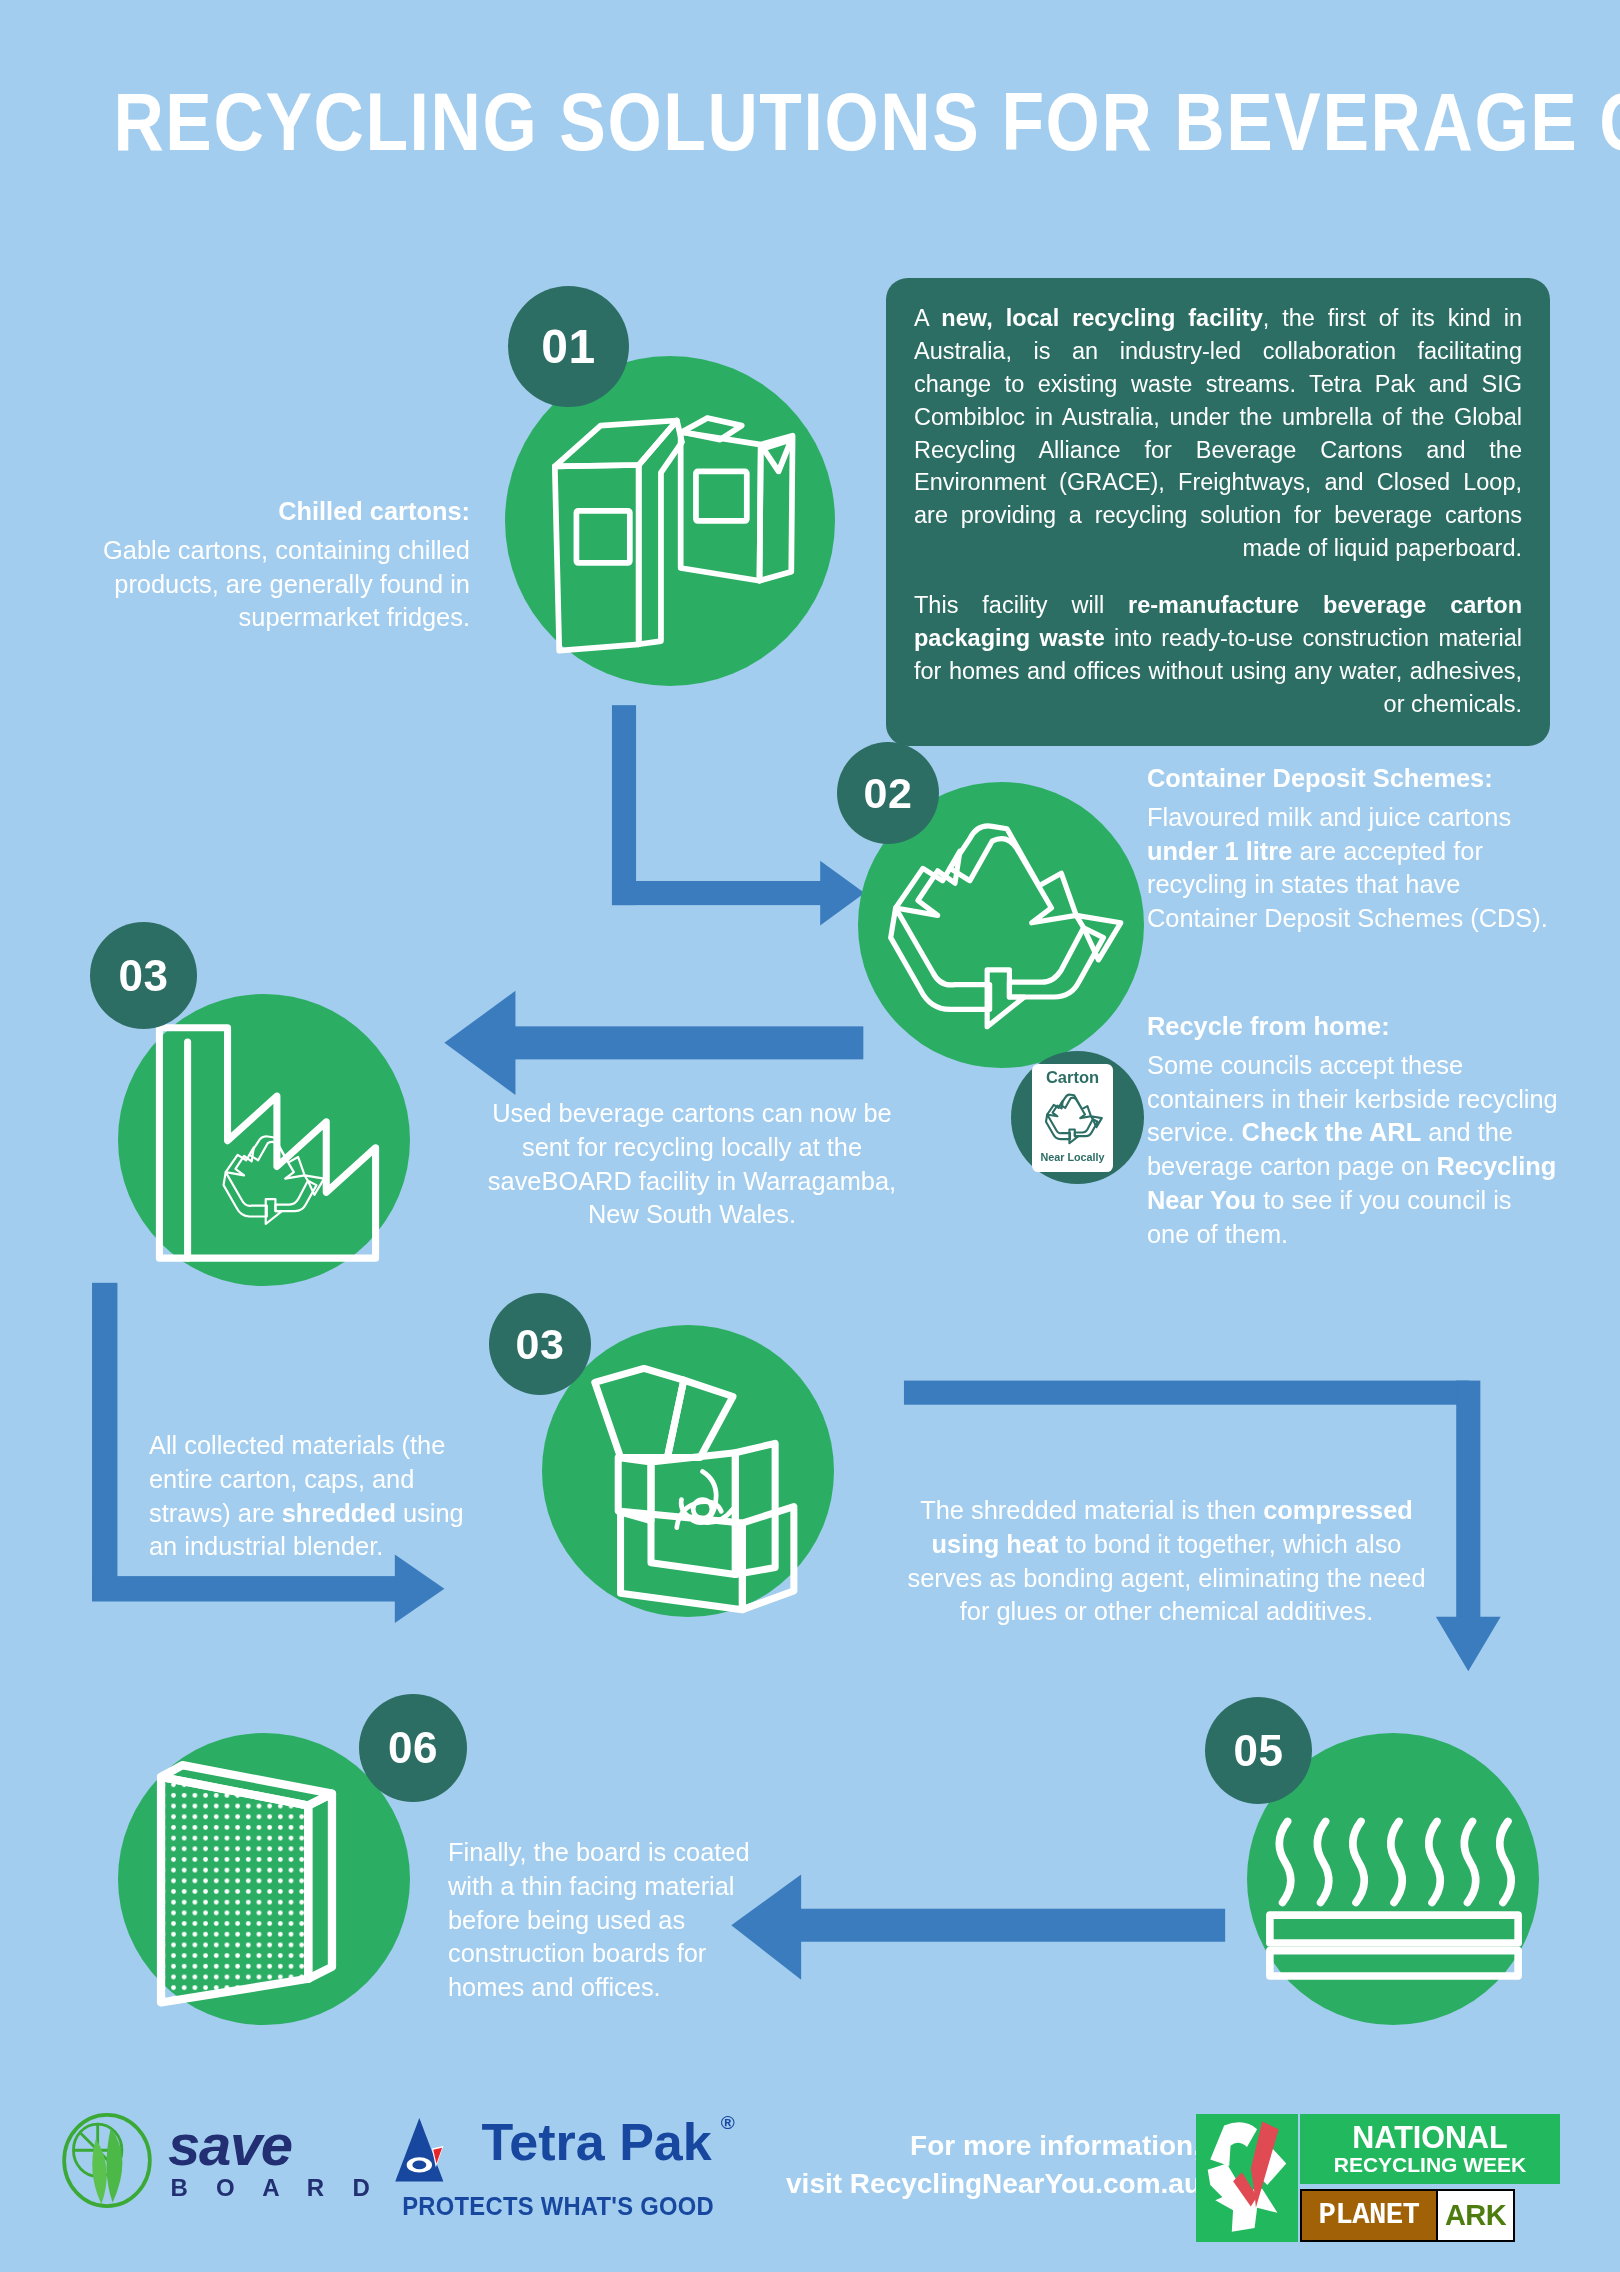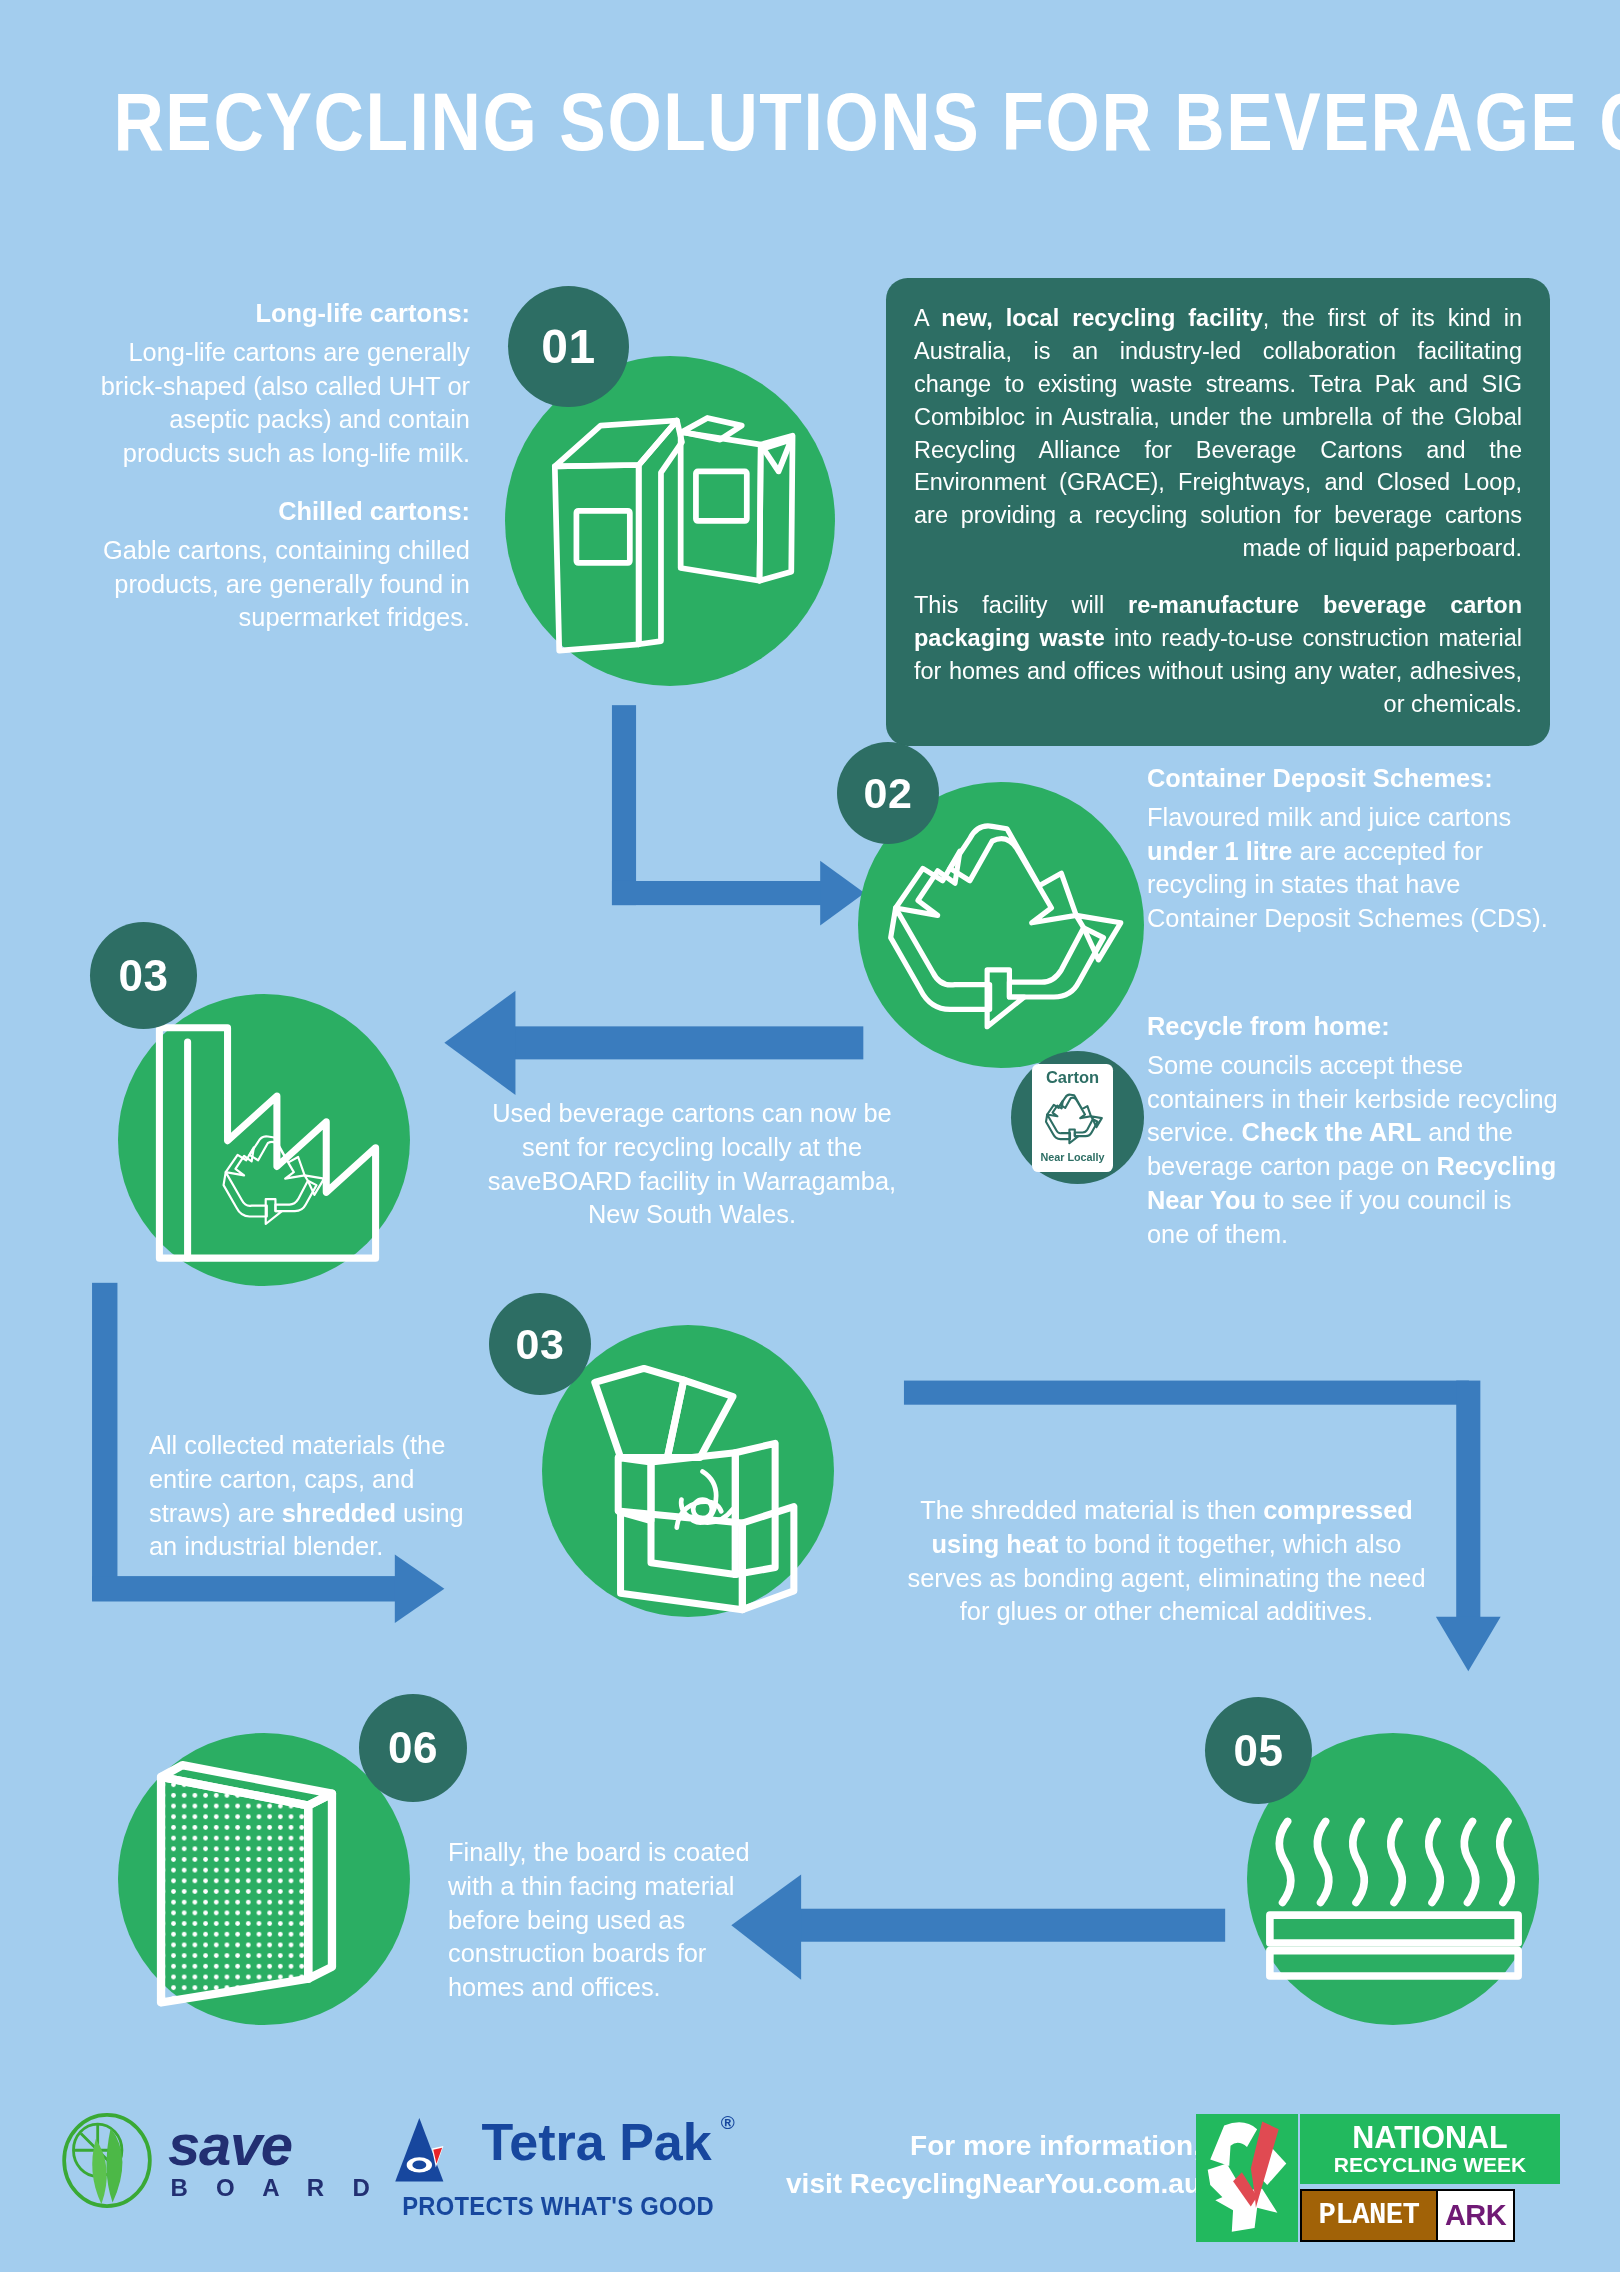--- a/index.html
+++ b/index.html
@@ -159,21 +159,21 @@
     width: 215px; height: 53px; margin-top: 5.1px;
     border: 2.5px solid #000; display: flex;
   }
   #nrw .pa-planet {
     background: #a16207; color: #fff; flex: 1;
     display: flex; align-items: center; justify-content: center;
     font-weight: 700; font-size: 29px; letter-spacing: -0.6px;
     font-family: Liberation Mono, monospace;
   }
   #nrw .pa-ark {
-    background: #ffffff; color: #701a75; width: 77px;
+    background: #ffffff; color: #4d7c0f; width: 77px;
     display: flex; align-items: center; justify-content: center;
     font-weight: 700; font-size: 29px; letter-spacing: -0.6px;
     border-left: 2.5px solid #000;
     font-family: "Liberation Sans Narrow", "Liberation Sans", sans-serif;
   }
 </style>
 </head>
 <body>
 
 <div class="stage">
@@ -231,24 +231,20 @@
 
       <path d="M228 66 L268 44 L322 56 L288 78 Z"></path>
       <path d="M226 66 L226 280 L350 300 L352 86 Z"></path>
       <path d="M352 86 L402 72 L400 286 L350 300 Z"></path>
       <path d="M356 92 L400 78 L380 128 Z"></path>
       <rect x="250" y="128" width="80" height="78" rx="3"></rect>
     </svg>
   </div>
   <div class="badge" style="left:508px; top:286px; width:121px; height:121px;">01</div>
 
-  <div class="txt ta-r" style="left:76px; top:297px; width:394px;">
-    <span class="hd">Long-life cartons:</span>
-    <span>Long-life cartons are generally brick-shaped (also called UHT or aseptic packs) and contain products such as long-life milk.</span>
-  </div>
   <div class="txt ta-r" style="left:76px; top:495px; width:394px;">
     <span class="hd">Chilled cartons:</span>
     <span>Gable cartons, containing chilled products, are generally found in supermarket fridges.</span>
   </div>
 
   <div class="gcircle" style="left:858px; top:782px; width:286px; height:286px;"></div>
   <div class="icon-wrap" style="left:878px; top:809px; width:248px; height:235px;">
     <svg width="248" height="235" viewBox="0 0 200 190" fill="none" stroke="#ffffff" stroke-width="4.2" stroke-linejoin="round" stroke-linecap="round">
 
       <path d="M74 24 Q80 12 92 14 L104 16 L130 62 L148 52 L160 86 L124 92 L140 80 L112 32 Q104 20 92 26 L74 58 L58 48 Z"></path>

